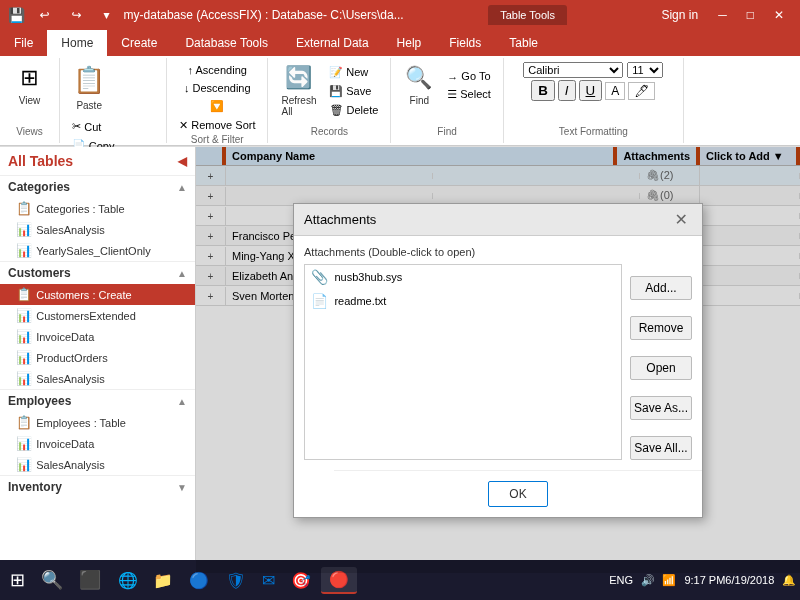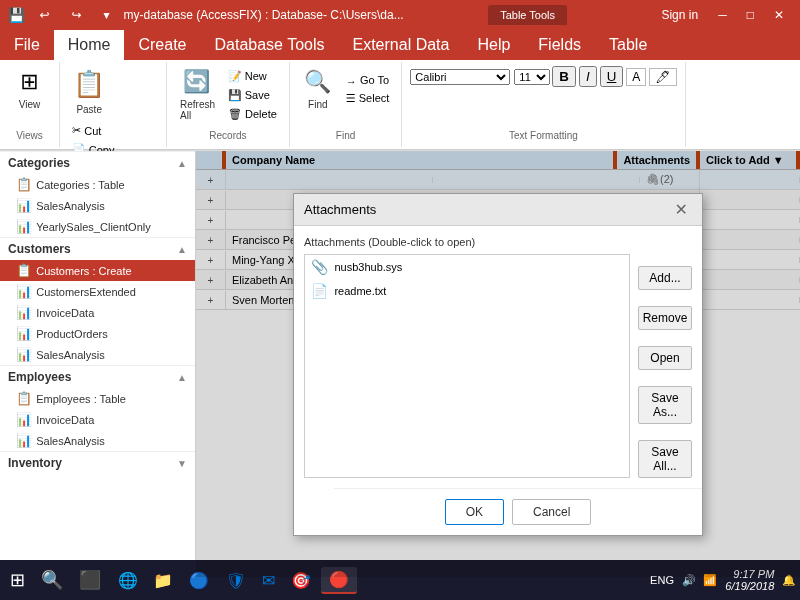--- a/index.html
+++ b/index.html
@@ -19,21 +19,21 @@
     .title-bar-icon { font-size: 14px; }
     .title-bar-title { font-size: 12px; }
     .title-bar-right { display: flex; align-items: center; gap: 4px; }
     .title-btn { color: white; font-size: 12px; padding: 2px 8px; cursor: pointer; background: none; border: none; }
     .tab-bar { display: flex; align-items: flex-end; }
     .tab-item { background: #922b21; color: white; padding: 4px 12px; font-size: 11px; border-radius: 3px 3px 0 0; margin-right: 2px; }
 
     
     .ribbon { background: #fff; border-bottom: 1px solid #ddd; }
     .ribbon-tabs { display: flex; background: #c0392b; }
-    .ribbon-tab { color: white; padding: 6px 14px; font-size: 16px; cursor: pointer; }
+    .ribbon-tab { color: white; padding: 6px 14px; font-size: 12px; cursor: pointer; }
     .ribbon-tab.active { background: white; color: #333; }
     .ribbon-content { display: flex; align-items: stretch; padding: 2px 0; background: white; height: 90px; border-bottom: 1px solid #ccc; }
     .ribbon-group { display: flex; flex-direction: column; align-items: center; justify-content: space-between; padding: 4px 8px; border-right: 1px solid #e0e0e0; min-width: 60px; }
     .ribbon-group-label { font-size: 10px; color: #666; padding-bottom: 2px; }
     .ribbon-group-content { display: flex; gap: 4px; align-items: center; }
     .ribbon-btn { display: flex; flex-direction: column; align-items: center; cursor: pointer; padding: 3px 5px; border-radius: 3px; min-width: 40px; }
     .ribbon-btn .icon { font-size: 22px; }
     .ribbon-btn .label { font-size: 10px; margin-top: 4px; color: #333; }
     .ribbon-btn-small { display: flex; align-items: center; gap: 3px; cursor: pointer; padding: 2px 4px; font-size: 11px; border-radius: 2px; white-space: nowrap; }
 
@@ -70,36 +70,36 @@
     .record-nav { display: flex; align-items: center; gap: 3px; }
     .nav-btn { background: #e0e0e0; border: 1px solid #ccc; padding: 1px 5px; cursor: pointer; font-size: 11px; }
     .search-box { border: 1px solid #ccc; padding: 1px 4px; font-size: 11px; width: 80px; }
 
     
     .taskbar { height: 40px; background: #1a1a2e; display: flex; align-items: center; justify-content: space-between; padding: 0 4px; position: absolute; bottom: 0; width: 800px; }
     .taskbar-left { display: flex; align-items: center; gap: 4px; }
     .taskbar-icon { font-size: 18px; cursor: pointer; padding: 3px 6px; border-radius: 3px; }
     .taskbar-app { background: rgba(255,255,255,0.1); border-bottom: 2px solid #c0392b; padding: 3px 8px; border-radius: 3px; cursor: pointer; font-size: 18px; }
     .taskbar-right { display: flex; align-items: center; gap: 8px; color: white; font-size: 11px; }
-    .taskbar-time { display: flex; flex-direction: column; align-items: flex-end; font-style: italic; }
+    .taskbar-time { display: flex; flex-direction: row; align-items: flex-end; }
 
     
     .overlay { position: absolute; top: 0; left: 0; right: 0; bottom: 0; background: rgba(0,0,0,0.15); z-index: 100; display: flex; align-items: center; justify-content: center; }
     .dialog { background: white; border: 1px solid #999; box-shadow: 3px 3px 10px rgba(0,0,0,0.3); width: 410px; font-size: 12px; }
     .dialog-title-bar { background: #e8e8e8; display: flex; justify-content: space-between; align-items: center; padding: 6px 10px; border-bottom: 1px solid #ccc; }
     .dialog-title { font-size: 13px; font-weight: normal; }
     .dialog-close { cursor: pointer; font-size: 16px; color: #666; background: none; border: none; padding: 0 4px; }
     .dialog-body { padding: 10px; }
     .dialog-subtitle { font-size: 11px; color: #333; margin-bottom: 6px; }
     .dialog-content { display: flex; gap: 8px; }
     .file-list { flex: 1; border: 1px solid #ccc; min-height: 130px; background: white; }
     .file-item { display: flex; align-items: center; gap: 6px; padding: 4px 6px; cursor: pointer; font-size: 11px; }
     .file-icon { font-size: 14px; }
     .dialog-buttons { display: flex; flex-direction: column; gap: 4px; }
-    .dialog-btn { width: 54px; padding: 4px 0; border: 1px solid #bbb; background: #f0f0f0; cursor: pointer; font-size: 12px; text-align: center; border-radius: 2px; margin-top: 12px; }
+    .dialog-btn { width: 62px; padding: 4px 0; border: 1px solid #bbb; background: #f0f0f0; cursor: pointer; font-size: 12px; text-align: center; border-radius: 2px; margin-top: 12px; }
     .dialog-footer { display: flex; justify-content: center; gap: 8px; padding: 10px; border-top: 1px solid #eee; margin-left: 40px; }
     .dialog-footer-btn { padding: 5px 20px; border: 1px solid #0078d7; font-size: 12px; cursor: pointer; border-radius: 2px; }
     .dialog-footer-btn.ok { background: white; color: #333; border-color: #0078d7; }
     .dialog-footer-btn.cancel { background: white; color: #333; border-color: #bbb; }
 
     
     .content-scroll { overflow-y: auto; height: calc(100% - 26px); }
   </style>
 </head>
 <body>
@@ -160,20 +160,31 @@
             <span>📄</span> Copy
           </div>
           <div class="ribbon-btn-small">
             <span>🖌</span> Format
           </div>
         </div>
       </div>
       <span class="ribbon-group-label">Clipboard</span>
     </div>
 
+    <div class="ribbon-group">
+      <div class="ribbon-group-content" style="flex-direction:column; gap:2px;">
+        <div class="ribbon-btn-small">↑ Ascending</div>
+        <div class="ribbon-btn-small">↓ Descending</div>
+        <div class="ribbon-btn-small">
+          <span>🔽</span>
+        </div>
+        <div class="ribbon-btn-small">✕ Remove Sort</div>
+      </div>
+      <span class="ribbon-group-label">Sort &amp; Filter</span>
+    </div>
 
     <div class="ribbon-group">
       <div class="ribbon-group-content">
         <div class="ribbon-btn">
           <span class="icon">🔄</span>
           <span class="label">Refresh<br>All</span>
         </div>
         <div style="display:flex; flex-direction:column; gap:2px;">
           <div class="ribbon-btn-small">📝 New</div>
           <div class="ribbon-btn-small">💾 Save</div>
@@ -191,21 +202,21 @@
         </div>
         <div style="display:flex; flex-direction:column; gap:2px;">
           <div class="ribbon-btn-small">→ Go To</div>
           <div class="ribbon-btn-small">☰ Select</div>
         </div>
       </div>
       <span class="ribbon-group-label">Find</span>
     </div>
 
     <div class="ribbon-group" style="min-width:180px;">
-      <div class="ribbon-group-content" style="gap:2px; width:100%;">
+      <div class="ribbon-group-content" style="flex-direction:column; gap:2px; width:100%;">
         <div style="display:flex; gap:4px; align-items:center;">
           <select style="font-size:11px; width:100px;">
             <option>Calibri</option>
           </select>
           <select style="font-size:11px; width:36px;">
             <option>11</option>
           </select>
         </div>
         <div style="display:flex; gap:3px; align-items:center;">
           <button style="font-weight:bold; padding:1px 5px; cursor:pointer;">B</button>
@@ -216,20 +227,24 @@
         </div>
       </div>
       <span class="ribbon-group-label">Text Formatting</span>
     </div>
   </div>
 </div>
 
 <div class="main-area">
 
   <div class="sidebar">
+    <div class="sidebar-header">
+      <span>All Tables</span>
+      <span class="collapse-btn">◀</span>
+    </div>
 
     <div class="sidebar-section">
       <div class="sidebar-section-header">
         <span>Categories</span>
         <span class="sidebar-section-icon">▲</span>
       </div>
       <div class="sidebar-item">
         <span class="sidebar-item-icon">📋</span>
         <span>Categories : Table</span>
       </div>
@@ -390,21 +405,20 @@
               <button class="dialog-btn">Add...</button>
               <button class="dialog-btn">Remove</button>
               <button class="dialog-btn">Open</button>
               <button class="dialog-btn">Save As...</button>
               <button class="dialog-btn">Save All...</button>
             </div>
           </div>
         </div>
         <div class="dialog-footer">
           <button class="dialog-footer-btn ok">OK</button>
-          <button class="dialog-footer-btn cancel">Cancel</button>
         </div>
       </div>
     </div>
   </div>
 </div>
 
 <div class="status-bar">
   <span>Datasheet View</span>
   <div class="record-nav">
     <span>Record:</span>

